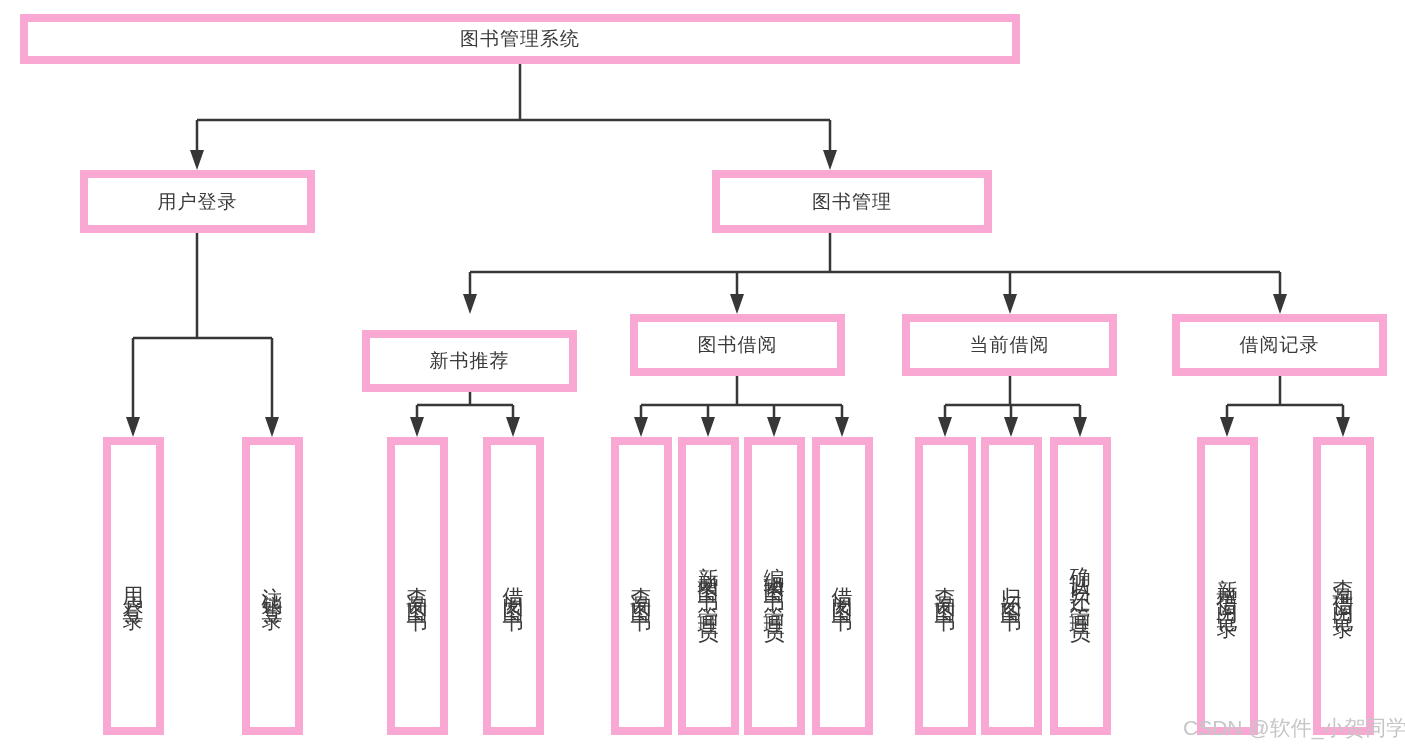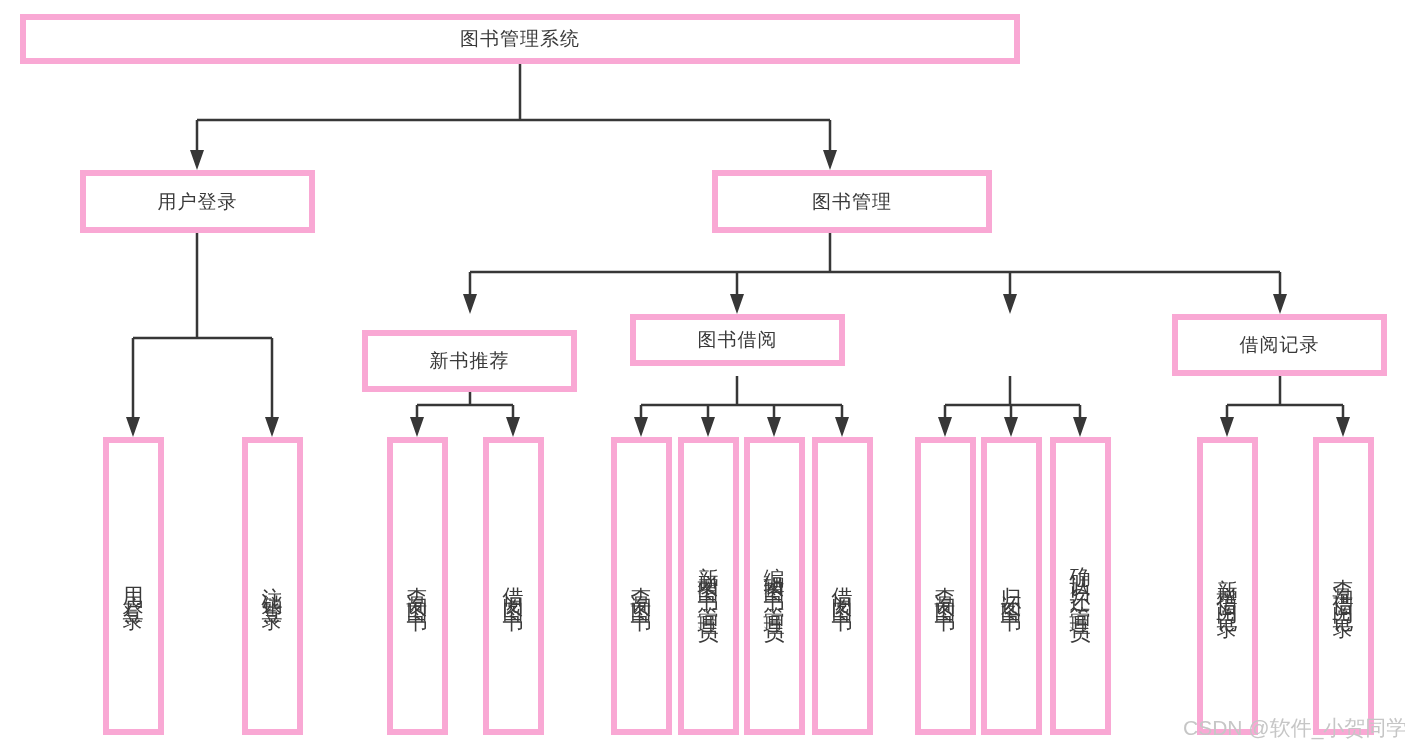--- a/index.html
+++ b/index.html
@@ -8,21 +8,21 @@
     width:1405px;height:747px;
     background:#ffffff;
     font-family:"Liberation Sans",sans-serif;
     overflow:hidden;
   }
   .wires{position:absolute;left:0;top:0;z-index:0;}
   .node{
     position:absolute;
     box-sizing:border-box;
     background:#ffffff;
-    border:6px solid #f9a8d4;
+    border:8px solid #f9a8d4;
     color:#3a3a3a;
     display:flex;align-items:center;justify-content:center;
     z-index:1;
   }
   .hlabel{font-size:19px;letter-spacing:1px;}
   .leaf{width:61px;height:298px;top:437px;}
   .vtext{
     writing-mode:vertical-rl;
     text-orientation:mixed;
     font-size:21px;
@@ -82,22 +82,25 @@
   <div class="node" style="left:80px;top:170px;width:235px;height:63px;">
     <span class="hlabel">用户登录</span>
   </div>
   <div class="node" style="left:712px;top:170px;width:280px;height:63px;">
     <span class="hlabel">图书管理</span>
   </div>
 
   <div class="node" style="left:362px;top:314px;width:215px;height:62px;margin-top:16px;">
     <span class="hlabel">新书推荐</span>
   </div>
-  <div class="node" style="left:630px;top:314px;width:215px;height:52px;">
+  <div class="node" style="left:630px;top:314px;width:215px;height:62px;">
     <span class="hlabel">图书借阅</span>
+  </div>
+  <div class="node" style="left:902px;top:314px;width:215px;height:62px;">
+    <span class="hlabel">当前借阅</span>
   </div>
   <div class="node" style="left:1172px;top:314px;width:215px;height:62px;">
     <span class="hlabel">借阅记录</span>
   </div>
 
   <div class="node leaf" style="left:103px;">
     <span class="vtext">用户登录</span>
   </div>
   <div class="node leaf" style="left:242px;">
     <span class="vtext">注销登录</span>

